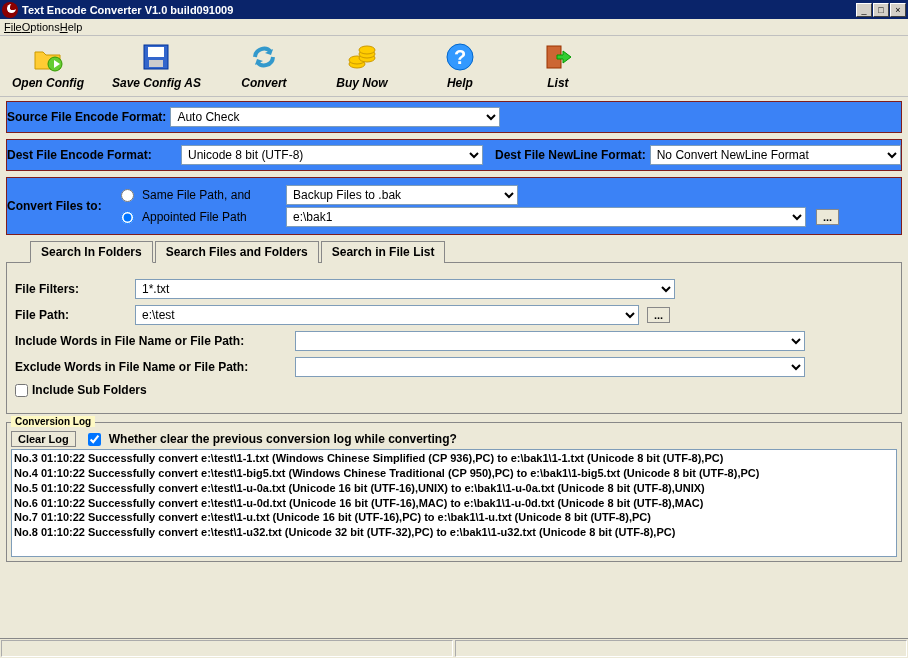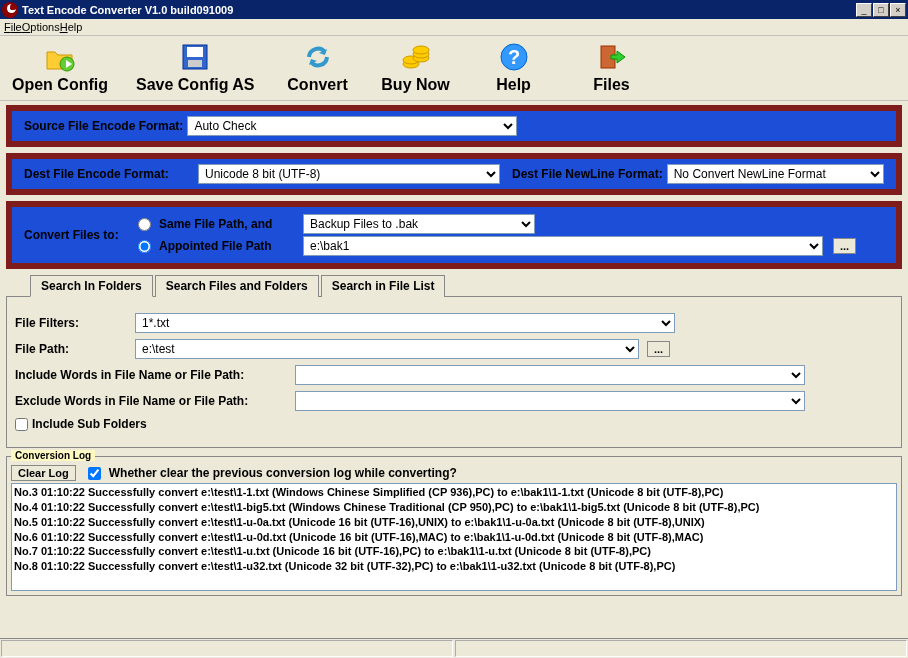--- a/index.html
+++ b/index.html
@@ -63,40 +63,40 @@
   gap: 28px;
   border-bottom: 1px solid #c0c0c0;
 }
 .toolbtn {
   display: flex; flex-direction: column;
   align-items: center;
   min-width: 70px;
   cursor: default;
 }
 .toolbtn svg { width: 34px; height: 34px; }
-.toolbtn-label { font-size: 16px; font-weight: bold; margin-top: 2px; }
+.toolbtn-label { font-size: 12px; font-weight: bold; margin-top: 2px; font-style: italic; }
 .content { padding: 4px 6px; }
 .panel {
-  border: 6px solid #7f1d1d;
-  background: #1d4ed8;
-  padding: 3px 12px;
+  border: 1px solid #7f1d1d;
+  background: #3b82f6;
+  padding: 3px 0;
   margin-bottom: 6px;
 }
 .row { display: flex; align-items: center; gap: 4px; margin: 2px 0; }
 .label { font-weight: bold; font-size: 12px; }
 select, input[type=text] {
   font-family: inherit; font-size: 12px;
   background: white;
   border: 1px solid #7f9db9;
   padding: 1px 2px;
   height: 20px;
 }
 select { cursor: default; }
 input[type=radio] { margin: 0 4px 0 8px; }
-.radio-label { font-weight: bold; font-size: 12px; }
+.radio-label { font-weight: normal; font-size: 12px; }
 .btn-small {
   background: #ece9d8;
   border: 1px solid #888;
   padding: 1px 6px;
   font-family: inherit;
   font-size: 11px;
   font-weight: bold;
   cursor: default;
 }
 .tabs {
@@ -227,21 +227,21 @@
         <circle cx="17" cy="17" r="13" fill="#39f" stroke="#06c"></circle>
         <text x="17" y="24" font-size="20" font-weight="bold" fill="#fff" text-anchor="middle">?</text>
       </svg>
     <div class="toolbtn-label">Help</div>
   </div>
   <div class="toolbtn">
     <svg viewBox="0 0 34 34">
         <rect x="6" y="6" width="14" height="22" fill="#c63" stroke="#930"></rect>
         <path fill="#3c3" stroke="#090" d="M30 17l-8-6v4h-6v4h6v4z"></path>
       </svg>
-    <div class="toolbtn-label">Files</div>
+    <div class="toolbtn-label">List</div>
   </div>
 </div>
 
 <div class="content">
   <div class="panel">
     <div class="row">
       <span class="label">Source File Encode Format:</span>
       <select style="width:330px">
         <option>Auto Check</option>
       </select>

